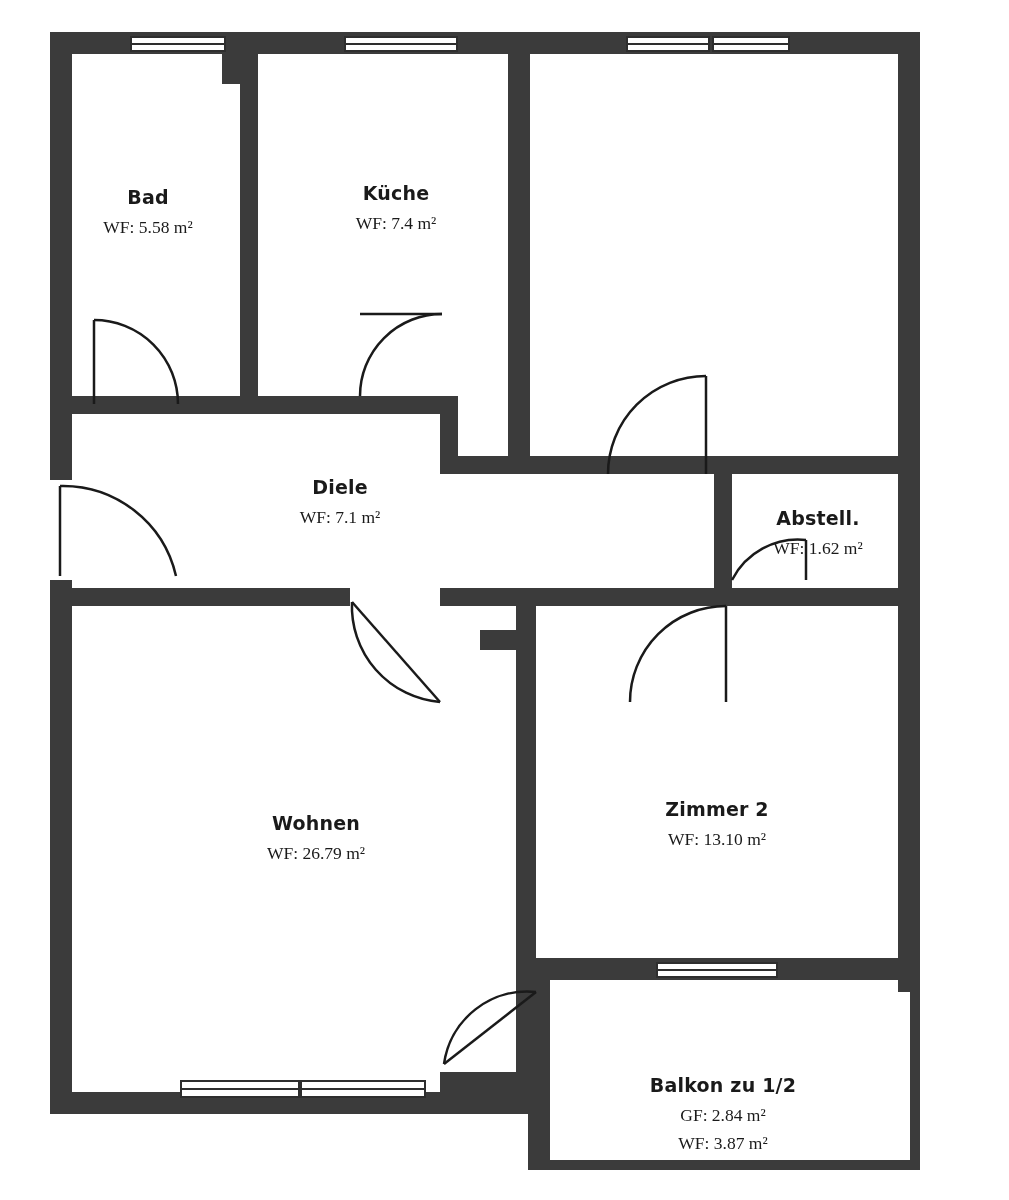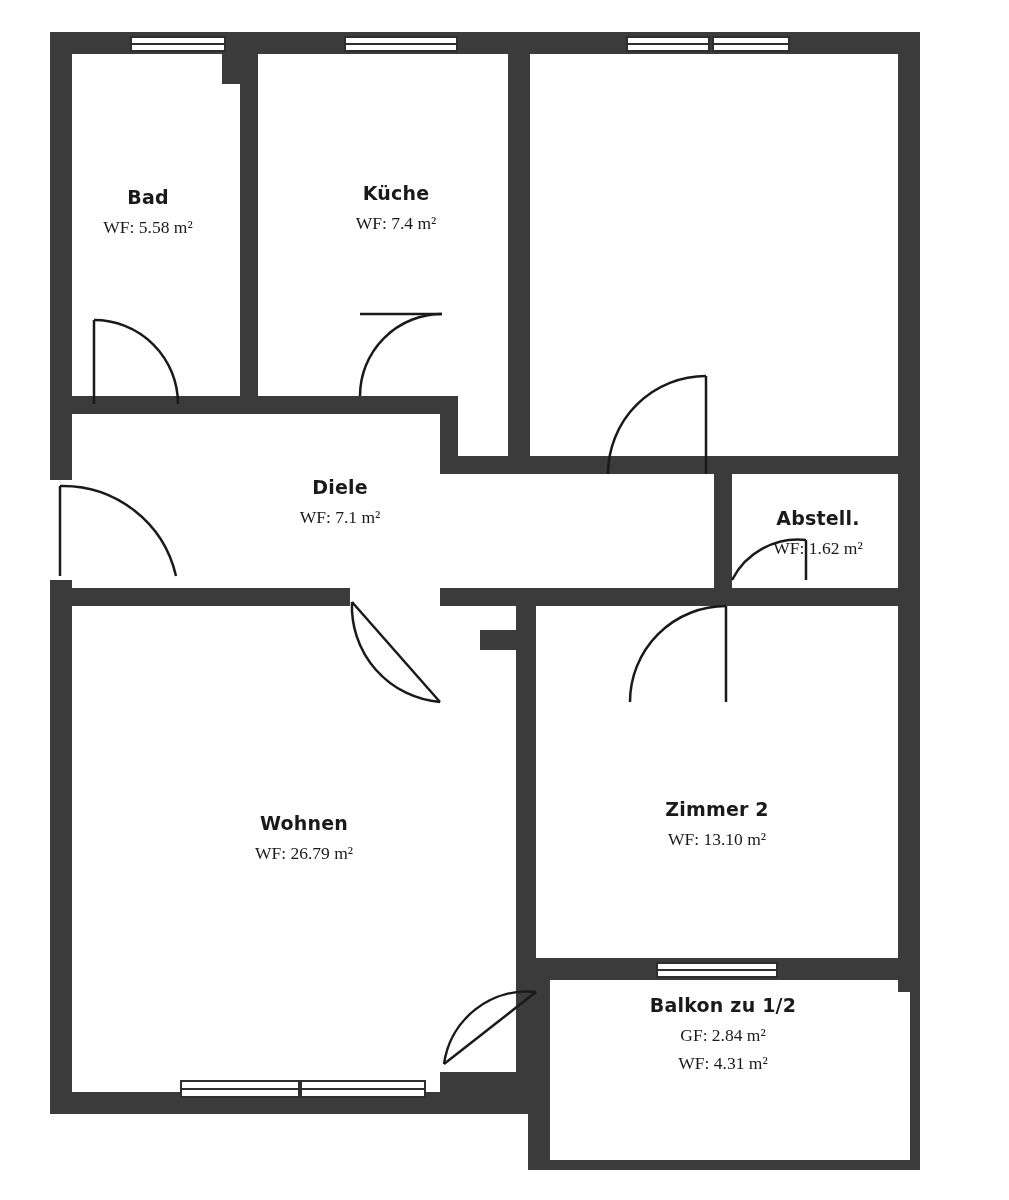--- a/index.html
+++ b/index.html
@@ -174,24 +174,24 @@
   <div class="room-label" style="left:818px; top:533px;">
     <span class="room-name">Abstell.</span>
     <span class="room-area">WF: 1.62 m²</span>
   </div>
 
   <div class="room-label" style="left:717px; top:824px;">
     <span class="room-name">Zimmer 2</span>
     <span class="room-area">WF: 13.10 m²</span>
   </div>
 
-  <div class="room-label" style="left:304px; top:838px;">
+  <div class="room-label" style="left:316px; top:838px;">
     <span class="room-name">Wohnen</span>
     <span class="room-area">WF: 26.79 m²</span>
   </div>
 
-  <div class="room-label" style="left:723px; top:1034px;">
+  <div class="room-label" style="left:723px; top:1114px;">
     <span class="room-name">Balkon zu 1/2</span>
     <span class="room-area">GF: 2.84 m²</span>
-    <span class="room-area">WF: 4.31 m²</span>
+    <span class="room-area">WF: 3.87 m²</span>
   </div>
 
 </div>
 
 </body></html>

